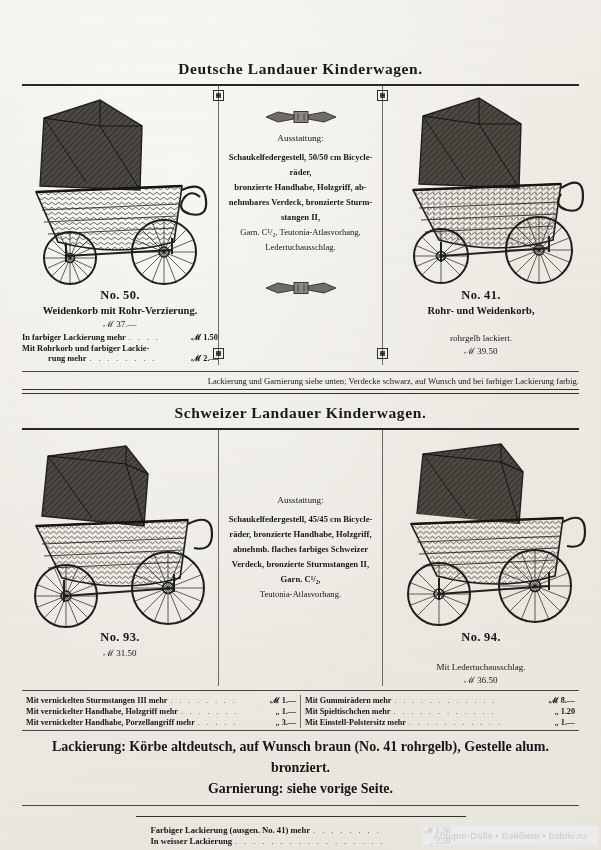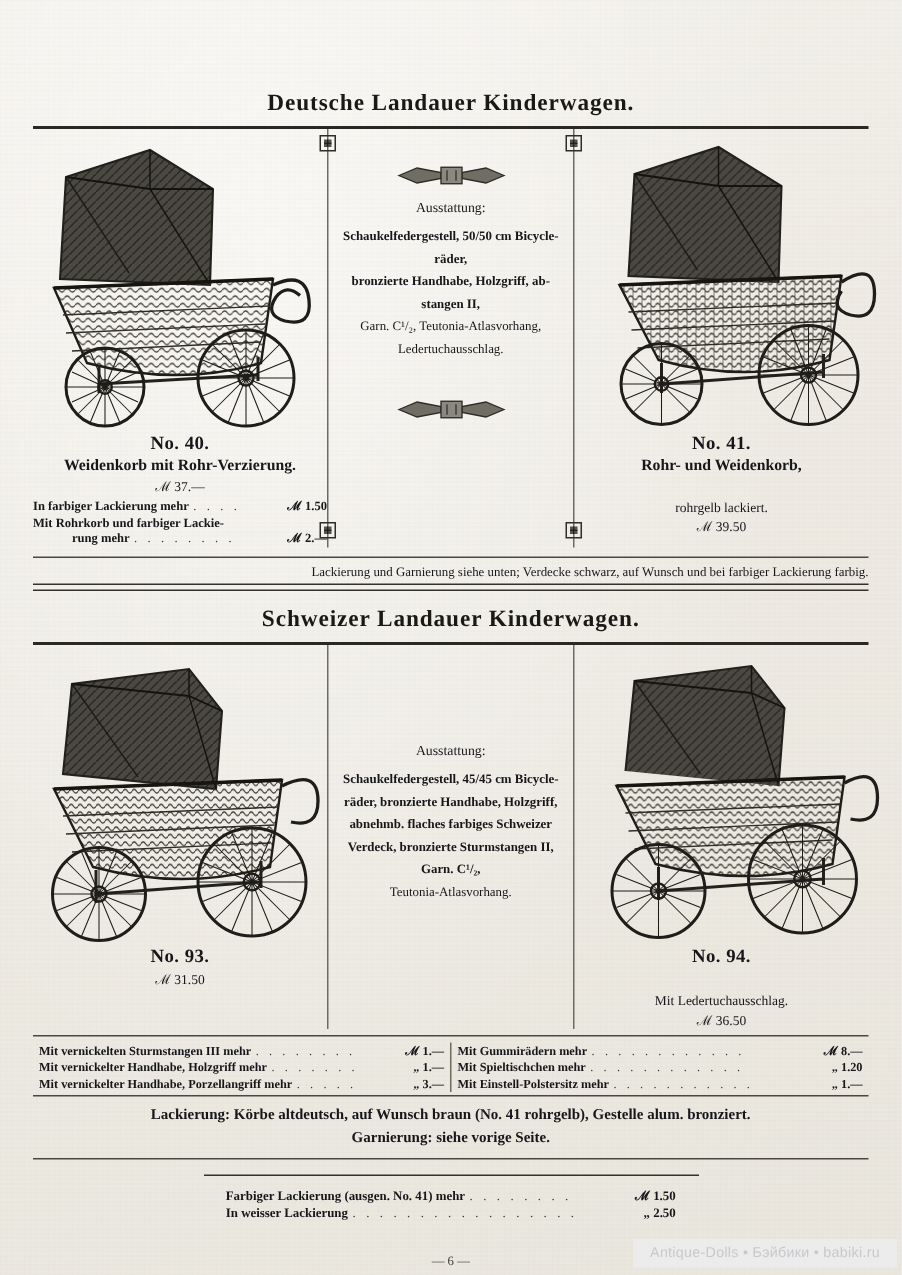--- a/index.html
+++ b/index.html
@@ -70,21 +70,21 @@
   
   .note{text-align:right;font-size:8.6px;padding:4px 0 3px;}
   .twocol{display:flex;gap:0;font-size:8.2px;font-weight:bold;line-height:1.35;padding:4px 0 2px;}
   .twocol .c{flex:1;padding:0 4px;}
   .twocol .c+.c{border-left:1px solid #6d6a62;}
   .li{display:flex;align-items:baseline;white-space:nowrap;}
   .li .t{flex:0 0 auto;}
   .li .dots{flex:1 1 auto;overflow:hidden;letter-spacing:2.4px;font-weight:normal;padding:0 3px;color:#3a3832;}
   .li .amt{flex:0 0 auto;}
 
-  .lack{text-align:center;font-size:10px;font-weight:bold;line-height:1.5;padding:5px 0 6px;}
+  .lack{text-align:center;font-size:14px;font-weight:bold;line-height:1.5;padding:5px 0 6px;}
   .box{margin:10px auto 0;width:330px;border-top:1px solid #35322c;padding-top:7px;}
   .box .li{font-size:8.6px;font-weight:bold;justify-content:center;}
   .box .row{display:flex;justify-content:center;}
 
   .pageno{text-align:center;font-size:8.5px;margin-top:22px;color:#3c3a34;}
 
   .wm{
     position:absolute;left:422px;top:826px;width:176px;height:19px;
     background:rgba(236,236,238,.86);
     color:#c9c9cd;font-size:9.5px;letter-spacing:.2px;
@@ -140,21 +140,21 @@
               </g>
               <circle cx="142" cy="166" r="32" stroke-width="2"></circle>
               <circle cx="142" cy="166" r="5" stroke-width="1.6"></circle>
               <g stroke-width=".7">
                 <path d="M142 134 L142 198 M110 166 L174 166 M119 143 L165 189 M165 143 L119 189 M113 154 L171 178 M113 178 L171 154 M130 136 L154 196 M154 136 L130 196"></path>
               </g>
             </g>
           </svg>
         </div>
         <div class="cap">
-          <div class="no">No. 40.</div>
+          <div class="no">No. 50.</div>
           <div class="desc">Weidenkorb mit Rohr-Verzierung.</div>
           <div class="price">ℳ 37.—</div>
         </div>
         <div class="opt">
           <div class="li">
             <span class="t">In farbiger Lackierung mehr</span>
             <span class="dots">. . . .</span>
             <span class="amt">ℳ 1.50</span>
           </div>
           <div class="li">
@@ -191,20 +191,21 @@
             <rect x="30" y="1.5" width="14" height="11" fill="#8a887f" stroke="#2d2b25" stroke-width=".9"></rect>
             <path d="M34 3.5 L34 10.5 M40 3.5 L40 10.5" stroke="#2d2b25" stroke-width=".8"></path>
           </svg>
         </div>
 
         <div class="mid-txt">
           <div class="h">Ausstattung:</div>
           <div><b>Schaukelfedergestell, 50/50 cm Bicycle-</b></div>
           <div><b>räder,</b></div>
           <div><b>bronzierte Handhabe, Holzgriff, ab-</b></div>
+          <div><b>nehmbares Verdeck, bronzierte Sturm-</b></div>
           <div><b>stangen II,</b></div>
           <div>Garn. C¹/₂, Teutonia-Atlasvorhang,</div>
           <div>Ledertuchausschlag.</div>
         </div>
 
         <div class="orn" style="margin-top:26px">
           <svg width="74" height="14" viewBox="0 0 74 14">
             <path d="M2 7 L14 2 L30 5 L30 9 L14 12 Z" fill="#6f6d64" stroke="#2d2b25" stroke-width=".9"></path>
             <path d="M72 7 L60 2 L44 5 L44 9 L60 12 Z" fill="#6f6d64" stroke="#2d2b25" stroke-width=".9"></path>
             <rect x="30" y="1.5" width="14" height="11" fill="#8a887f" stroke="#2d2b25" stroke-width=".9"></rect>

